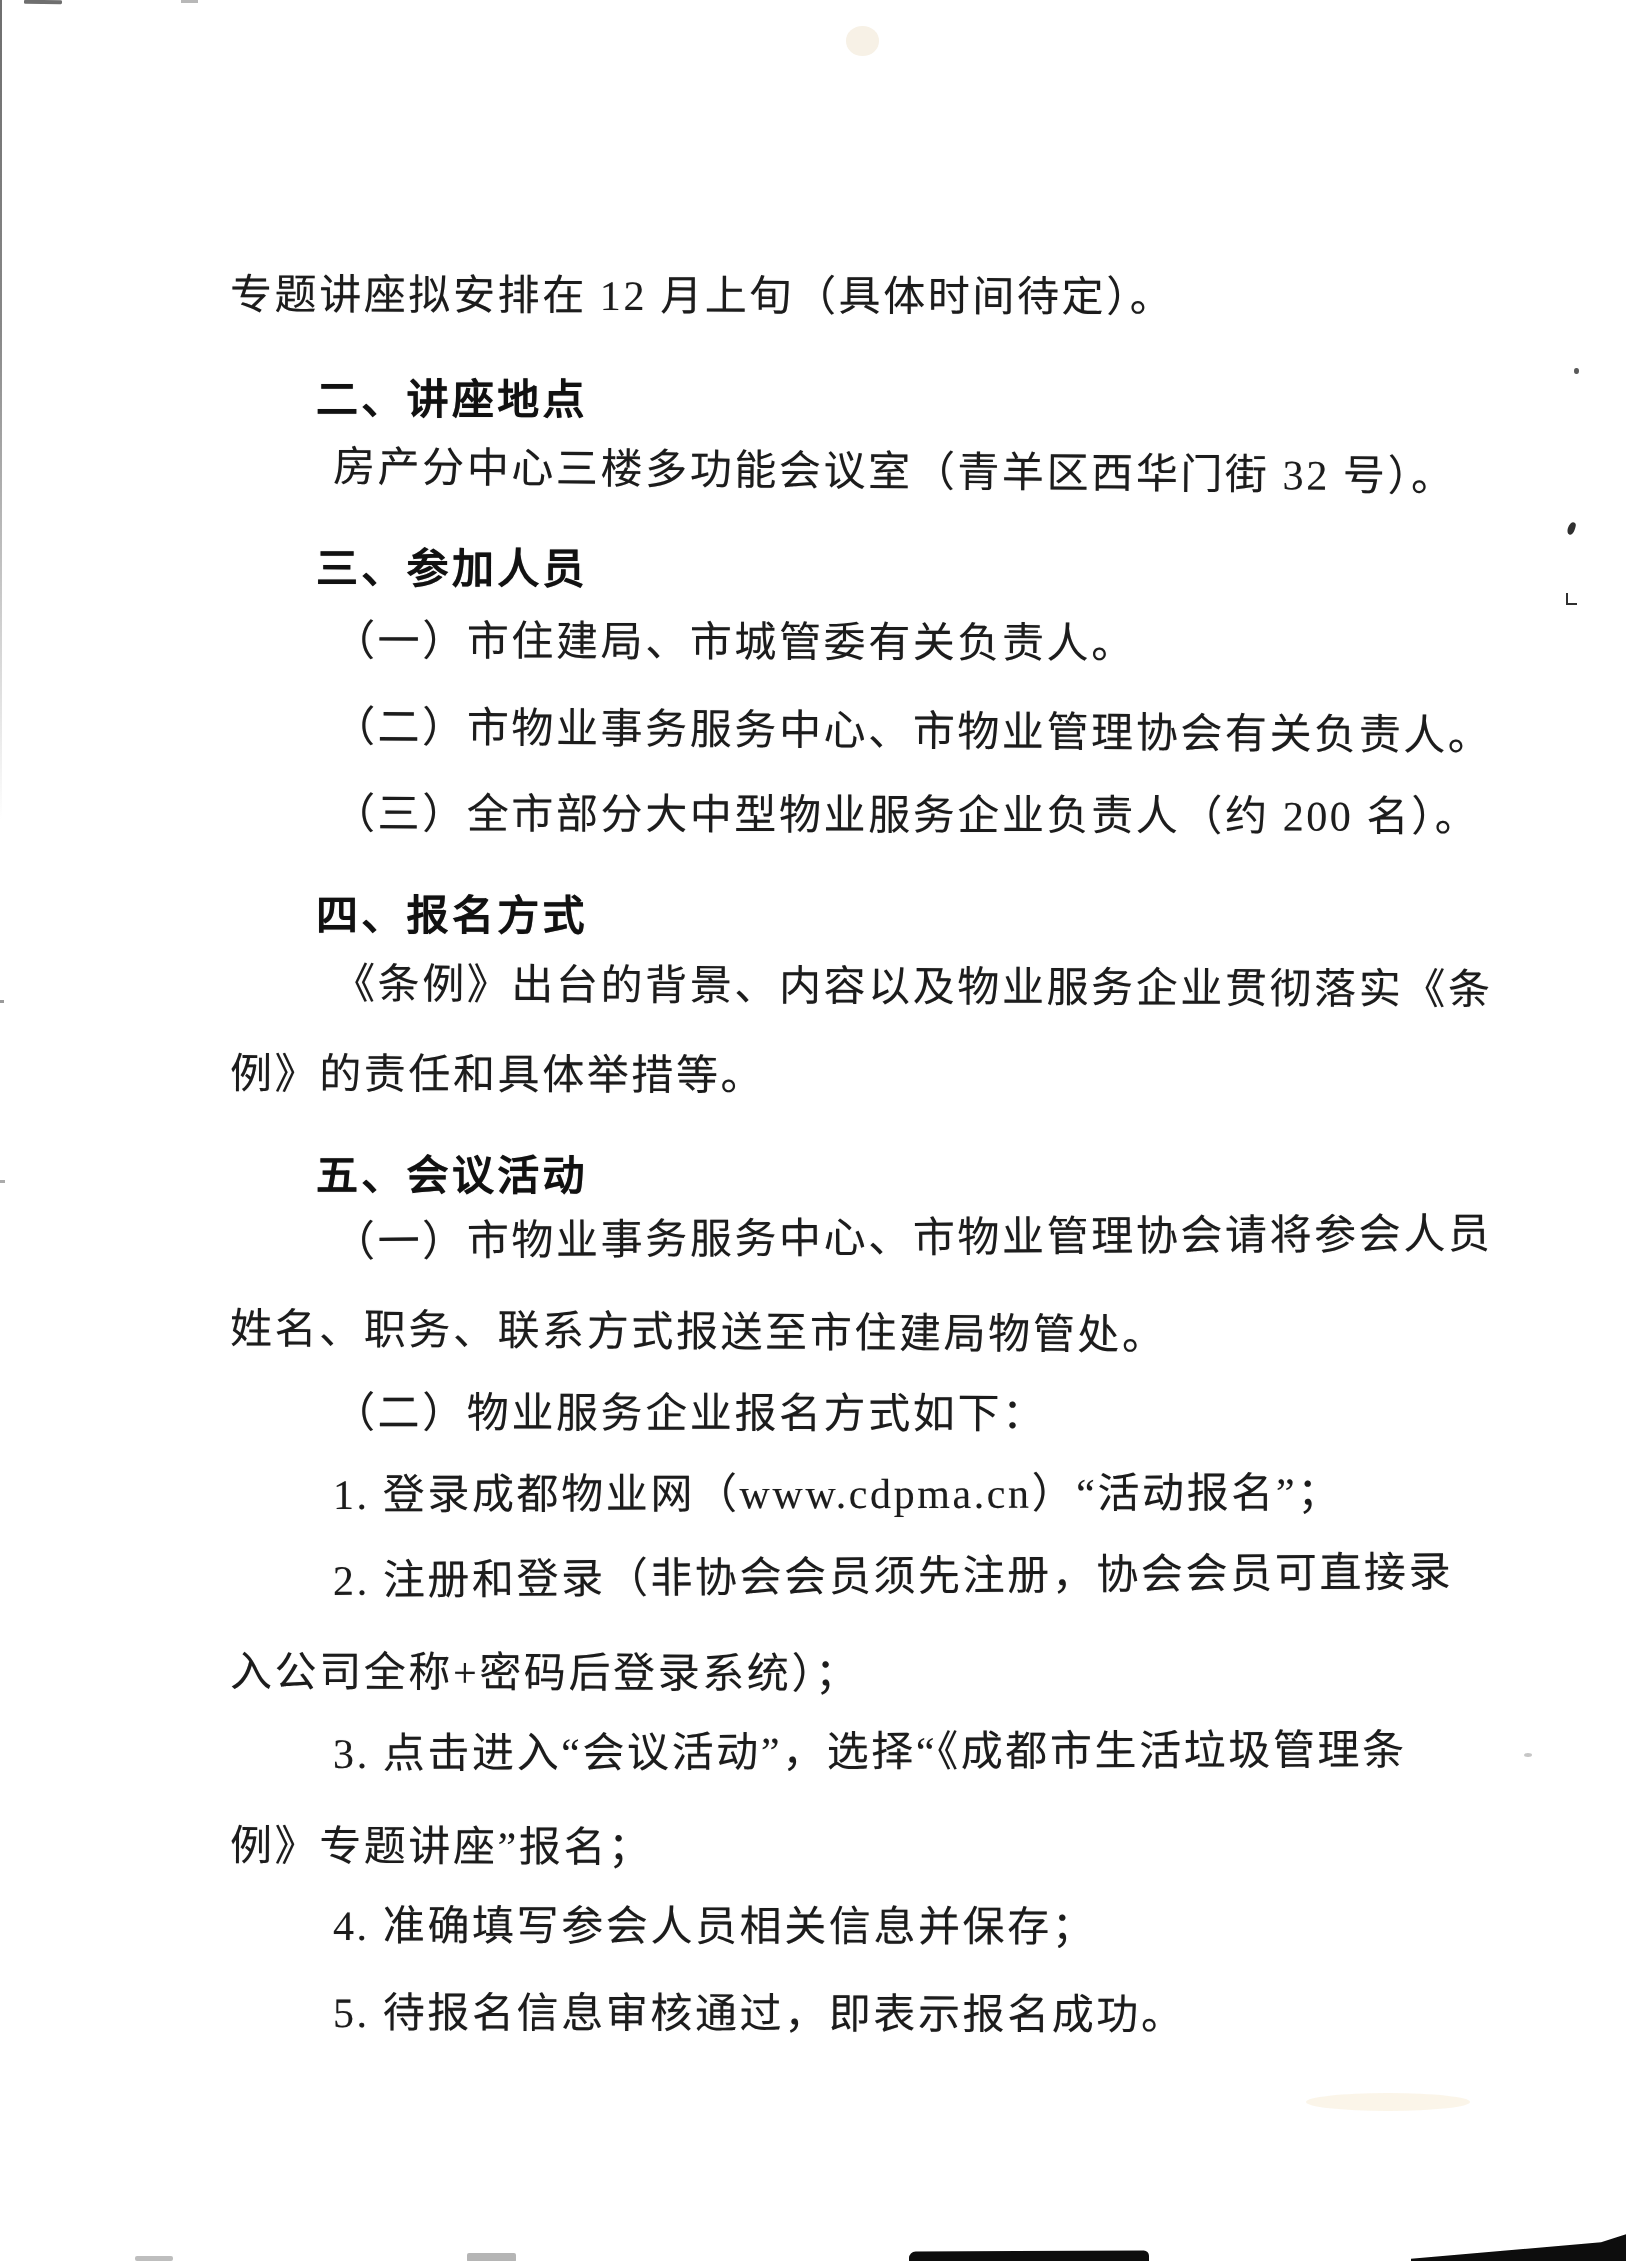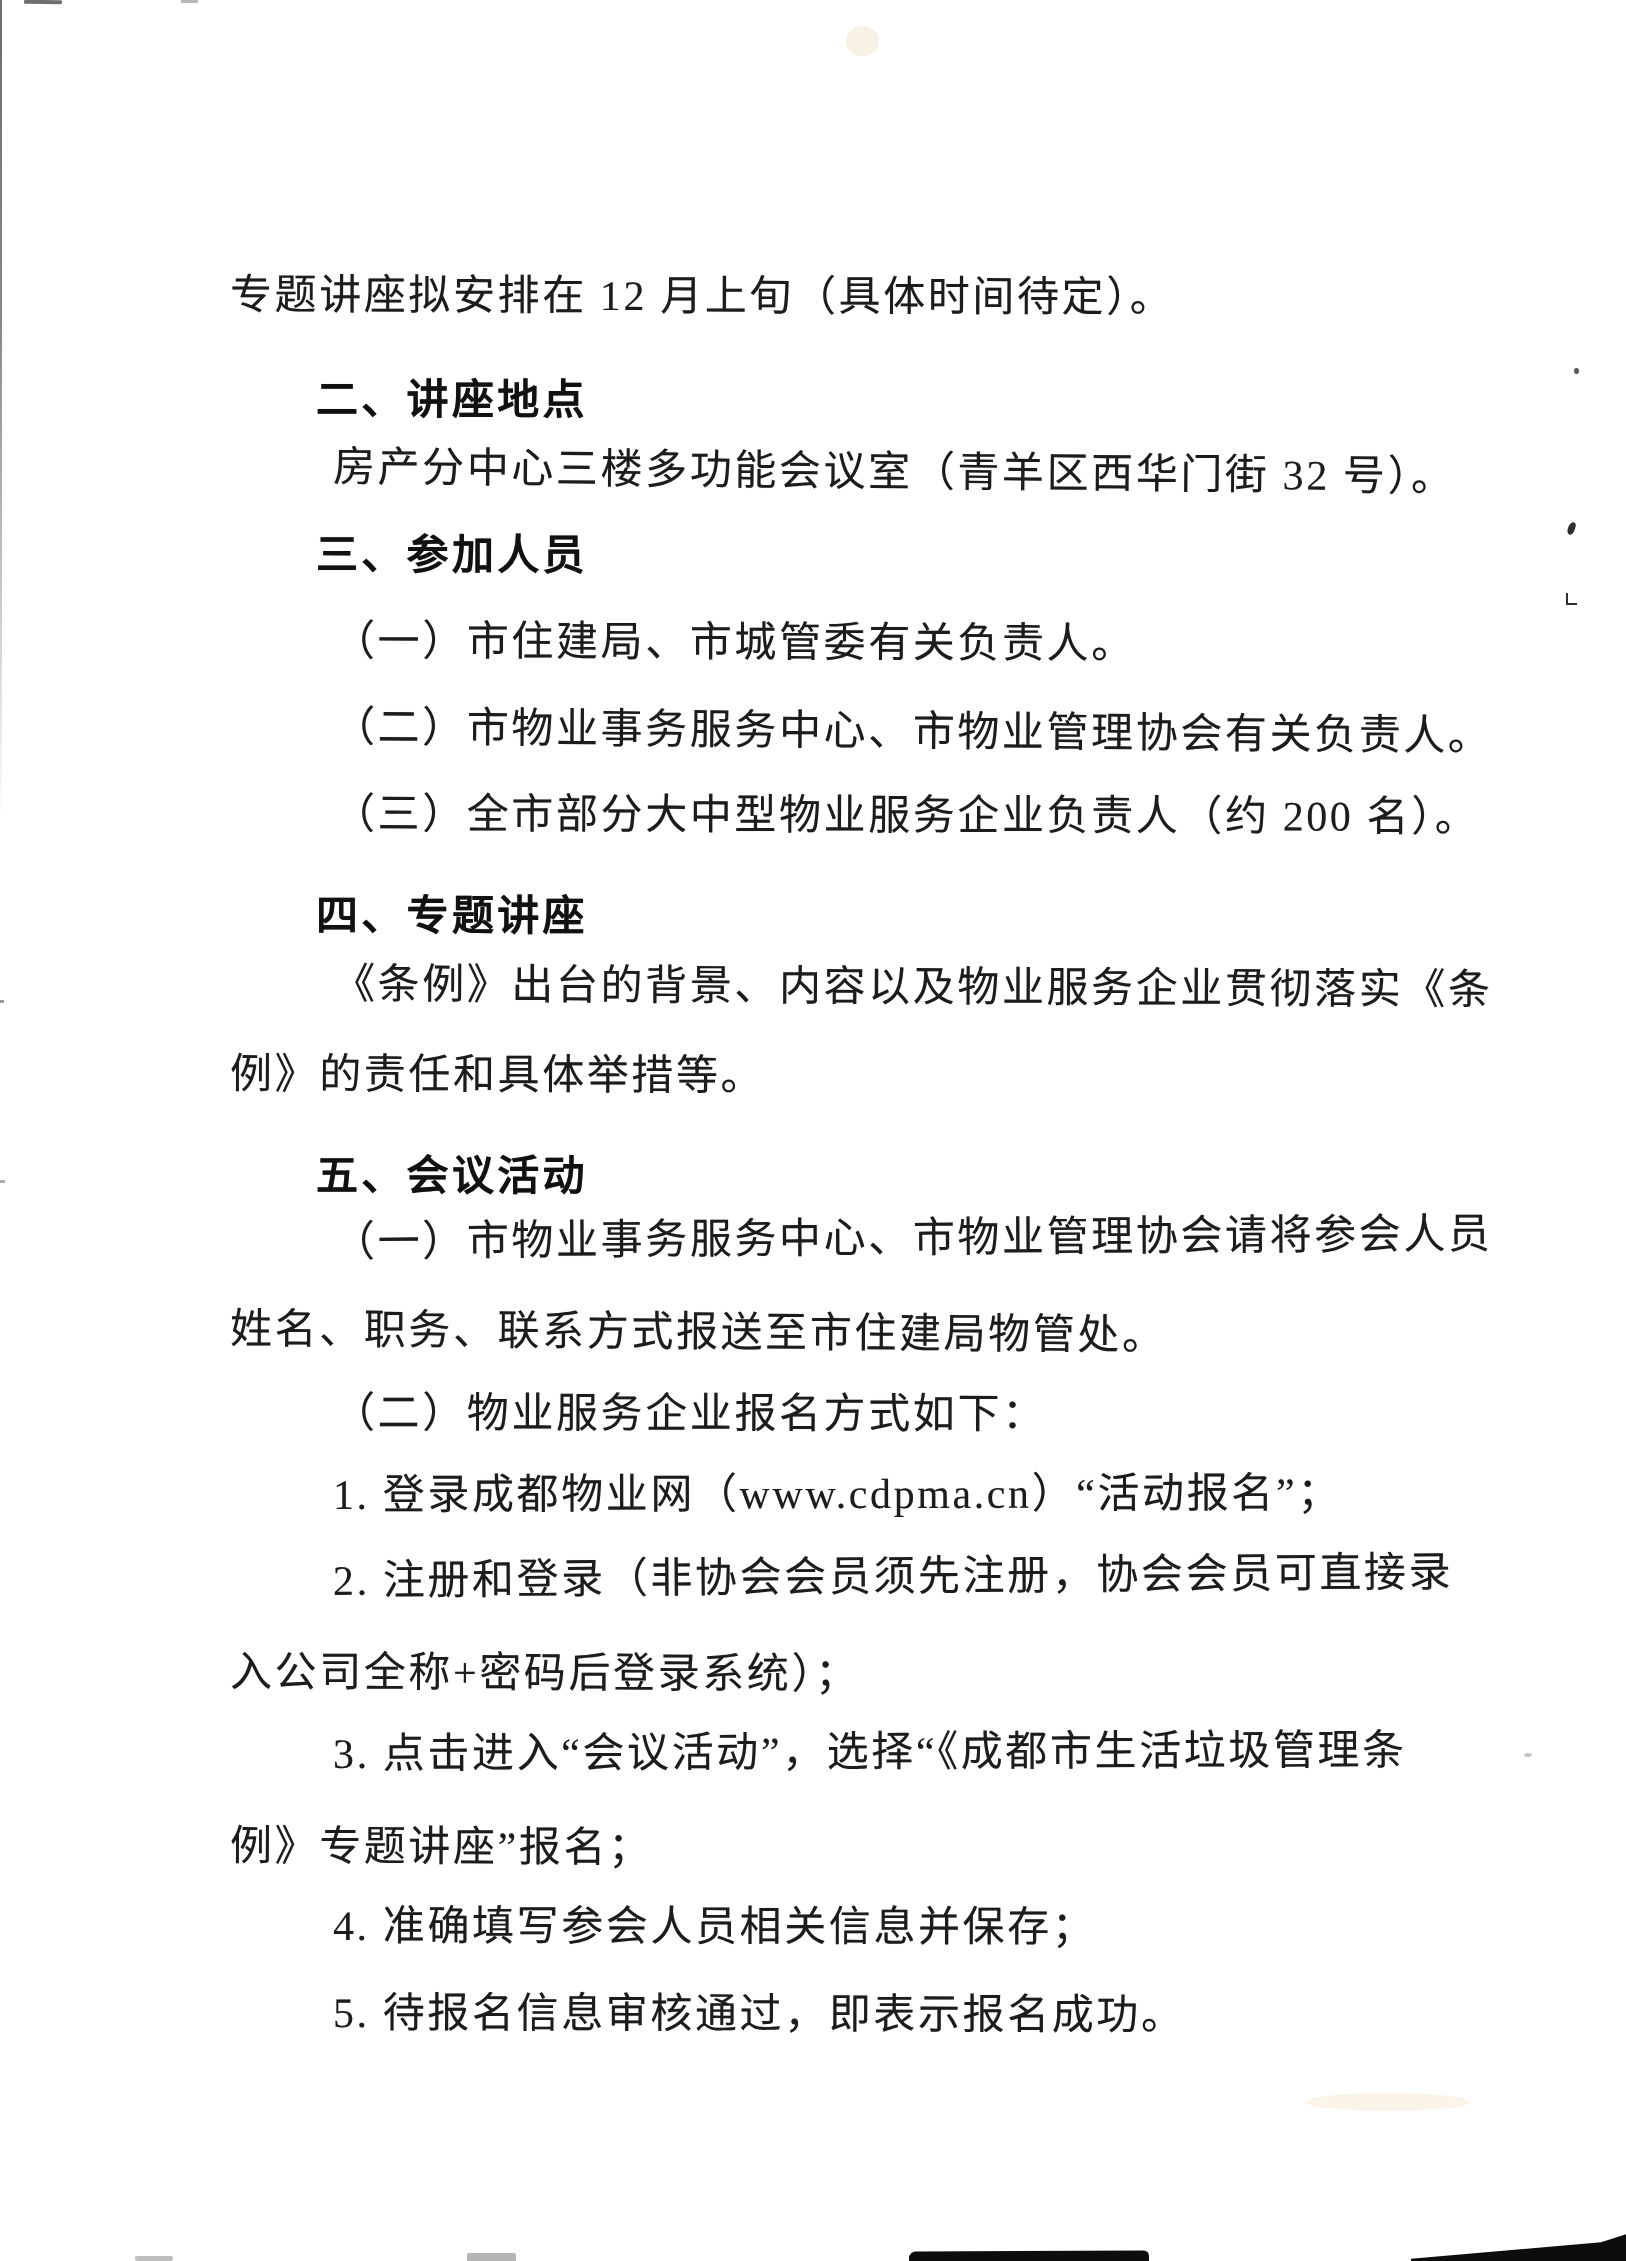--- a/index.html
+++ b/index.html
@@ -57,25 +57,25 @@
     clip-path:polygon(0 90%,88% 30%,100% 0,100% 100%,0 100%);}
 </style>
 </head>
 <body>
 
 <div class="page" style="--paper: #ffffff; --ink: #1c1c1c; --ink-heading: #111111; --edge-brown: #55281f; --band: #0d0d0d; --speck: #303030; --cream: #f7f1e6;">
   <div id="doc-lines">
       <div class="doc-line" style="left: 230px; top: 274px; transform: rotate(0.15deg);">专题讲座拟安排在 12 月上旬（具体时间待定）。</div>
       <div class="doc-line heading" style="left: 316px; top: 363px; transform: rotate(0.05deg);">二、讲座地点</div>
       <div class="doc-line" style="left: 333px; top: 446px; transform: rotate(0.5deg);">房产分中心三楼多功能会议室（青羊区西华门街 32 号）。</div>
-      <div class="doc-line heading" style="left: 316px; top: 518px; transform: rotate(0.1deg);">三、参加人员</div>
+      <div class="doc-line heading" style="left: 316px; top: 532px; transform: rotate(0.1deg);">三、参加人员</div>
       <div class="doc-line" style="left: 333px; top: 620px; transform: rotate(0.2deg);">（一）市住建局、市城管委有关负责人。</div>
       <div class="doc-line" style="left: 333px; top: 706px; transform: rotate(0.45deg);">（二）市物业事务服务中心、市物业管理协会有关负责人。</div>
       <div class="doc-line" style="left: 333px; top: 793px; transform: rotate(0.15deg);">（三）全市部分大中型物业服务企业负责人（约 200 名）。</div>
-      <div class="doc-line heading" style="left: 316px; top: 879px; transform: rotate(0.05deg);">四、专题讲座</div>
+      <div class="doc-line heading" style="left: 316px; top: 879px; transform: rotate(0.05deg);">四、报名方式</div>
       <div class="doc-line" style="left: 333px; top: 963px; transform: rotate(0.3deg);">《条例》出台的背景、内容以及物业服务企业贯彻落实《条</div>
       <div class="doc-line" style="left: 230px; top: 1053px; transform: rotate(0.2deg);">例》的责任和具体举措等。</div>
       <div class="doc-line heading" style="left: 316px; top: 1139px; transform: rotate(0.05deg);">五、会议活动</div>
       <div class="doc-line" style="left: 333px; top: 1221px; transform: rotate(-0.4deg);">（一）市物业事务服务中心、市物业管理协会请将参会人员</div>
       <div class="doc-line" style="left: 230px; top: 1308px; transform: rotate(0.4deg);">姓名、职务、联系方式报送至市住建局物管处。</div>
       <div class="doc-line" style="left: 333px; top: 1392px; transform: rotate(0.1deg);">（二）物业服务企业报名方式如下：</div>
       <div class="doc-line" style="left: 333px; top: 1474px; transform: rotate(-0.1deg);">1. 登录成都物业网（www.cdpma.cn）“活动报名”；</div>
       <div class="doc-line" style="left: 333px; top: 1560px; transform: rotate(-0.45deg);">2. 注册和登录（非协会会员须先注册，协会会员可直接录</div>
       <div class="doc-line" style="left: 230px; top: 1651px; transform: rotate(0.2deg);">入公司全称+密码后登录系统）；</div>
       <div class="doc-line" style="left: 333px; top: 1733px; transform: rotate(-0.2deg);">3. 点击进入“会议活动”，选择“《成都市生活垃圾管理条</div>

